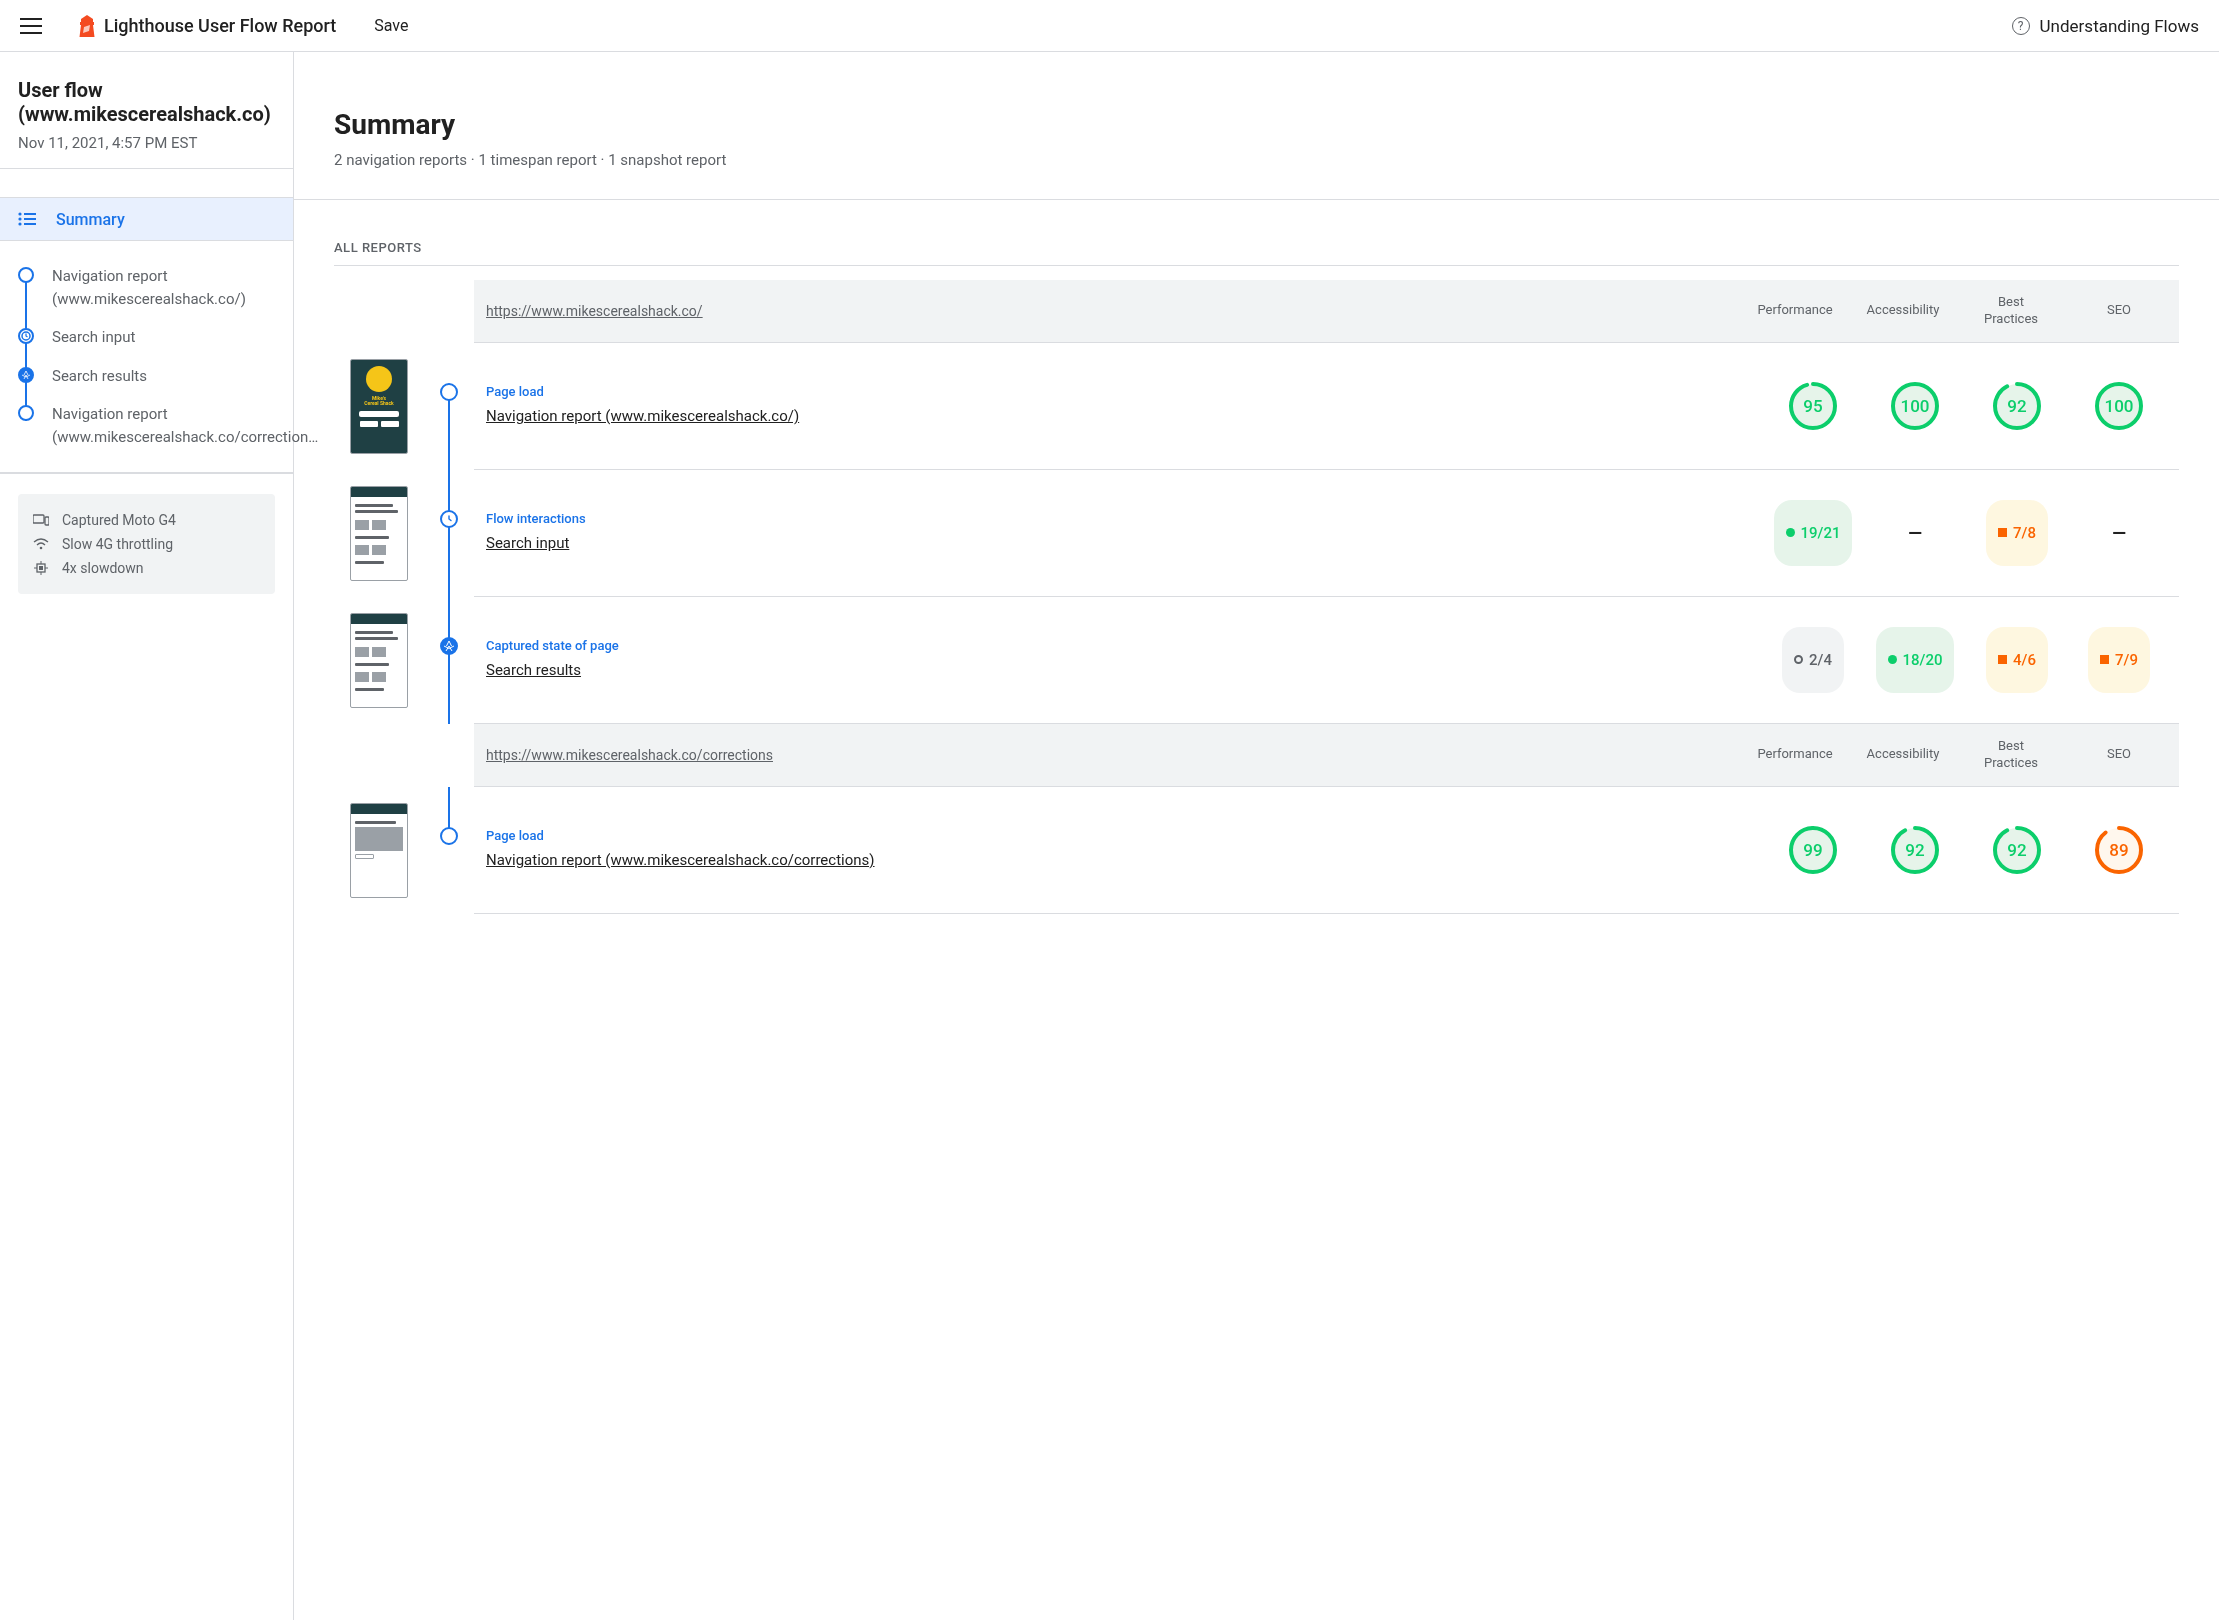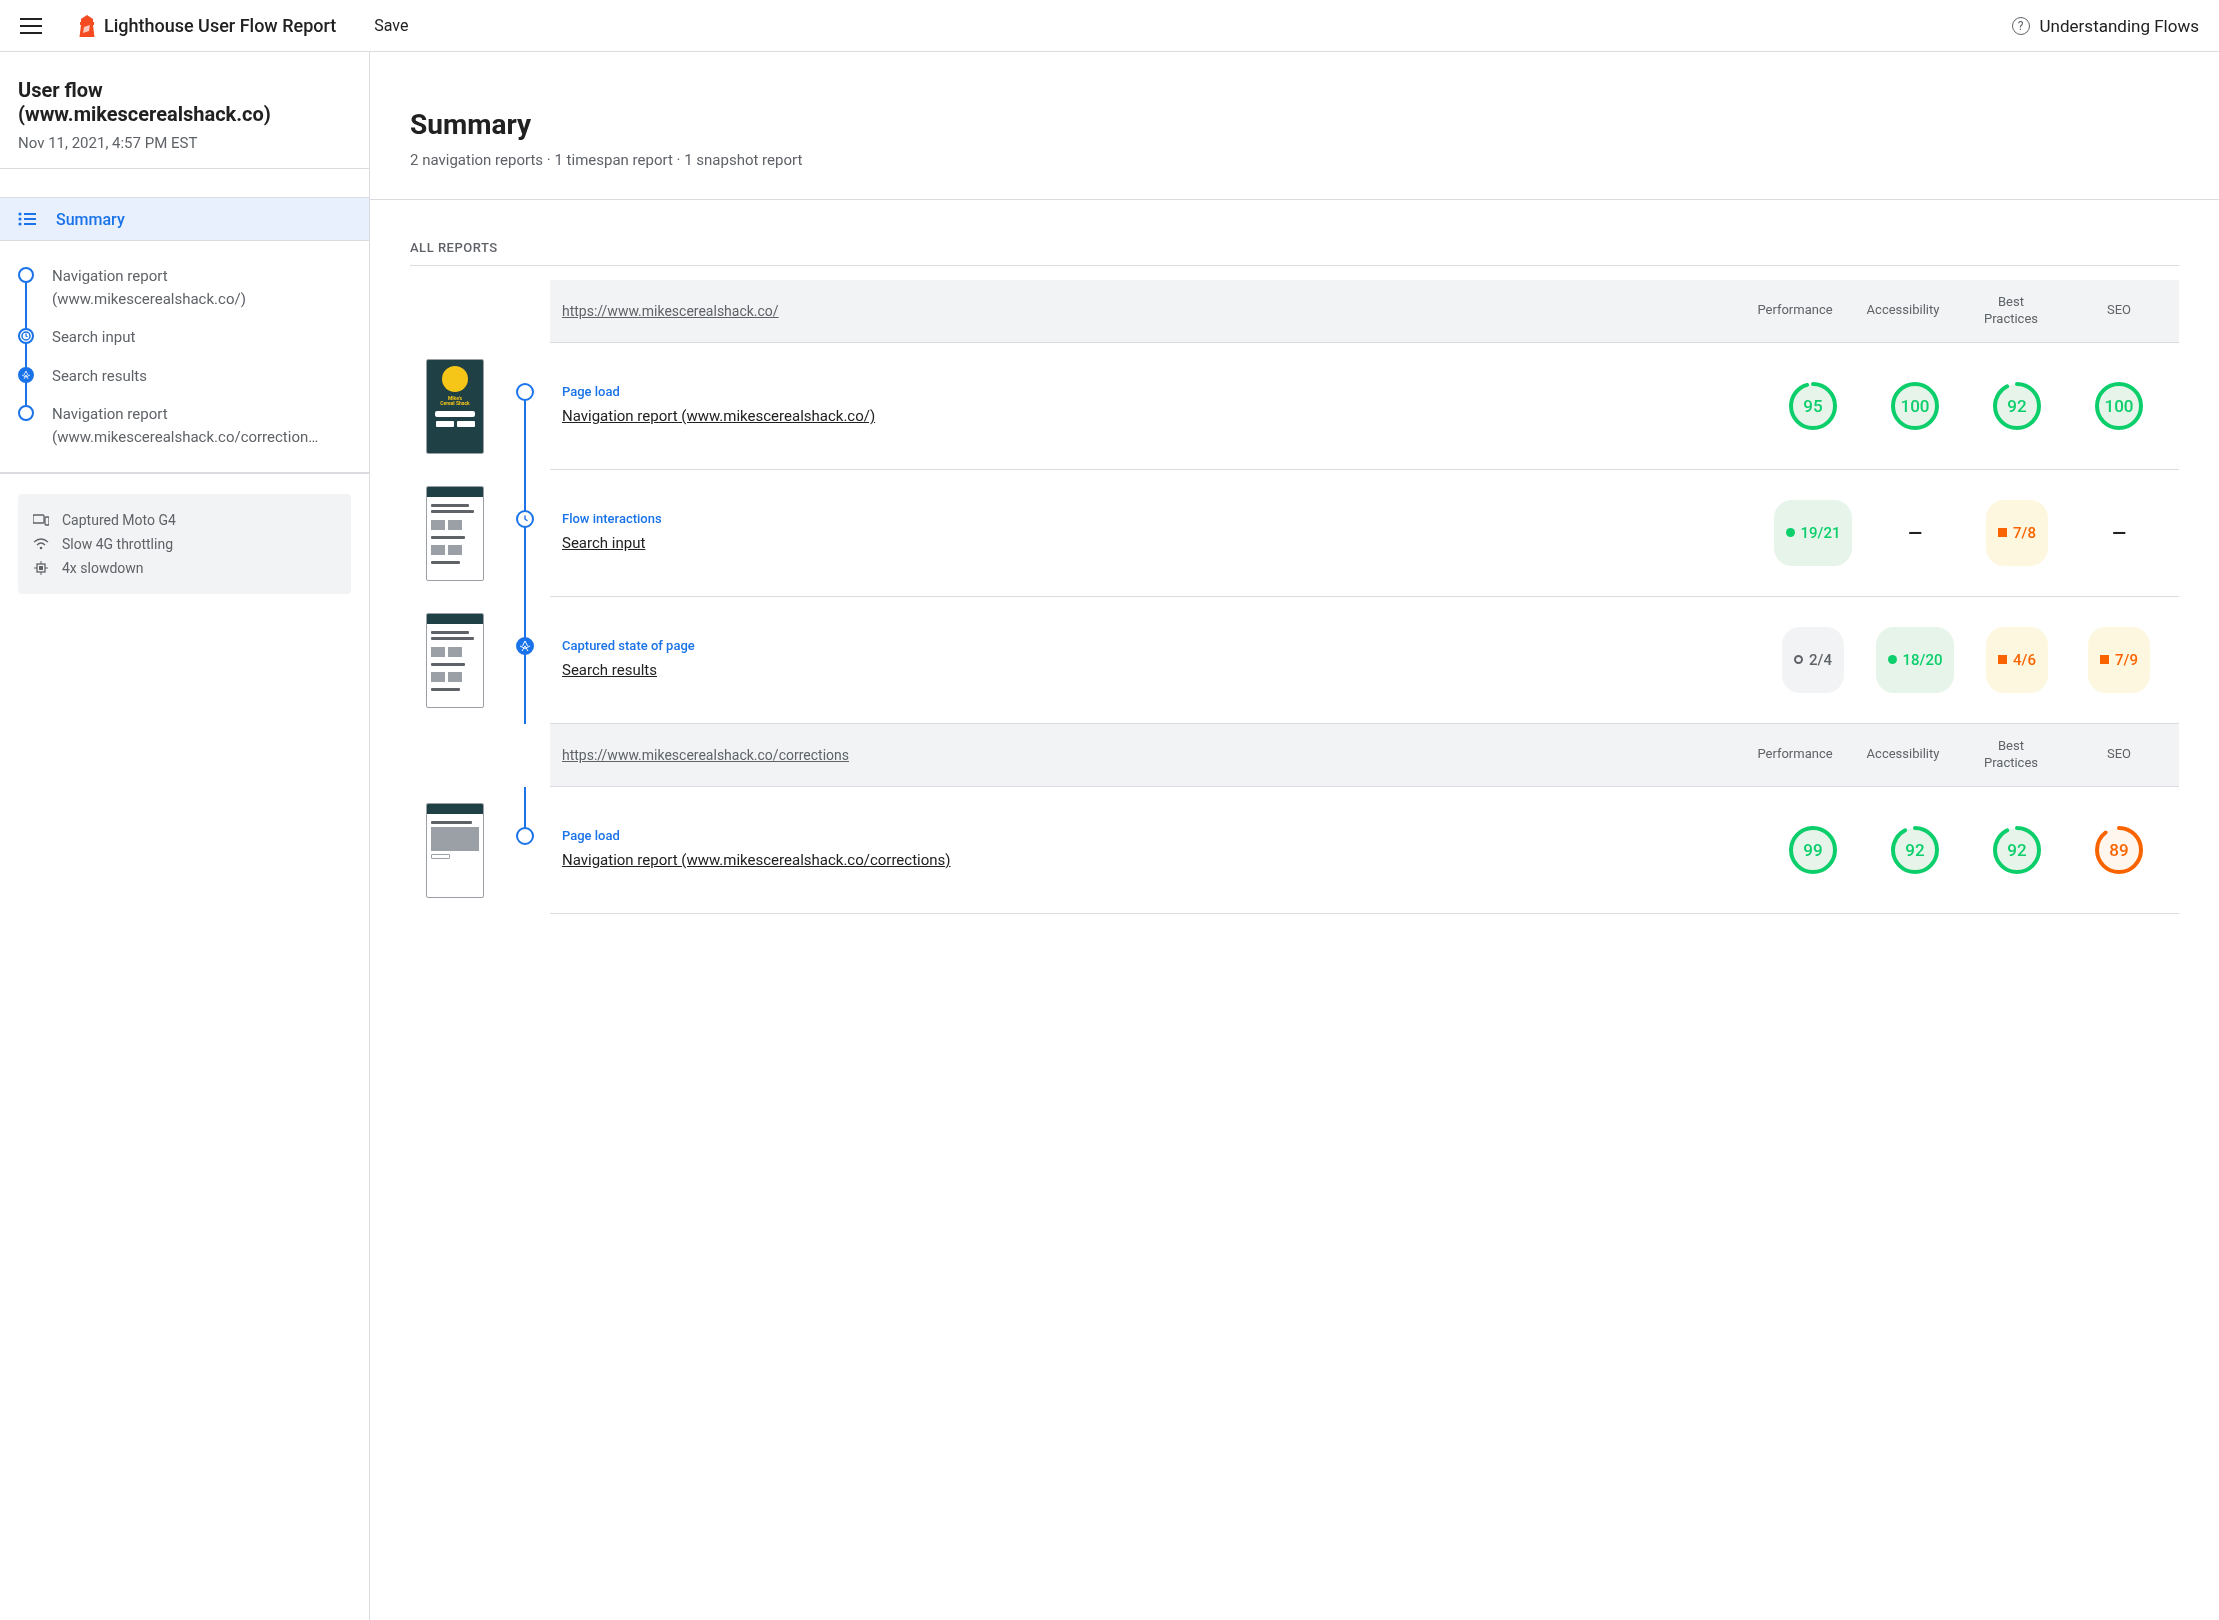--- a/index.html
+++ b/index.html
@@ -19,21 +19,21 @@
 .topbar .menu-icon { width: 22px; height: 16px; display:flex; flex-direction:column; justify-content:space-between; cursor:pointer;}
 .topbar .menu-icon span { display:block; height:2px; background:#212121; }
 .topbar .lh-icon { margin-left: 36px; width:18px; height:22px; }
 .topbar .title { font-size:18px; font-weight:500; margin-left: 8px; }
 .topbar .save { margin-left: 38px; font-size:16px; color:#212121; cursor:pointer;}
 .topbar .spacer { flex:1; }
 .topbar .help-icon { width:18px; height:18px; border:1.5px solid #5f6368; border-radius:50%; display:flex; align-items:center; justify-content:center; font-size:12px; color:#5f6368;}
 .topbar .understanding { margin-left:10px; font-size:17px; color:#212121; cursor:pointer;}
 
 .layout { display:flex; height: calc(100vh - 52px); }
-.sidebar { width: 370px; border-right:1px solid #dadce0; display:flex; flex-direction:column;}
+.sidebar { width: 294px; border-right:1px solid #dadce0; display:flex; flex-direction:column;}
 .side-header { padding: 26px 18px 16px 18px; border-bottom:1px solid #dadce0;}
 .side-header .flow-title { font-size:20px; font-weight:700; margin-bottom:8px;}
 .side-header .date { font-size:15px; color:#5f6368; }
 
 .summary-btn { height:44px; background:#e8f0fe; display:flex; align-items:center; padding-left:18px; gap:20px; border-top:1px solid #dadce0; border-bottom:1px solid #dadce0; cursor:pointer; margin-top:28px; }
 .summary-btn .list-icon svg { display:block; }
 .summary-btn .label { color:#1a73e8; font-size:16px; font-weight:500; }
 
 .nav-steps { border-bottom:1px solid #dadce0; padding: 16px 18px 16px 18px; }
 .nav-step { display:flex; align-items:flex-start; gap:18px; position:relative; padding:8px 0; cursor:pointer;}

